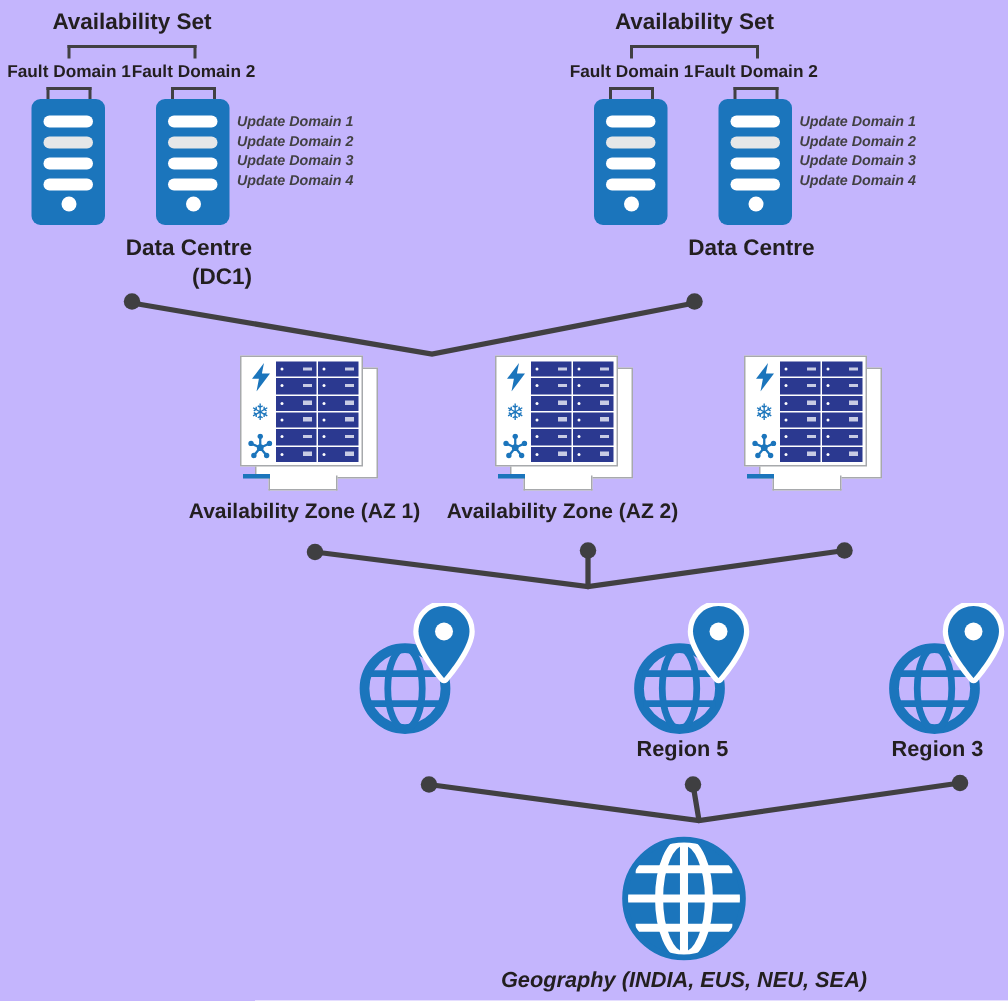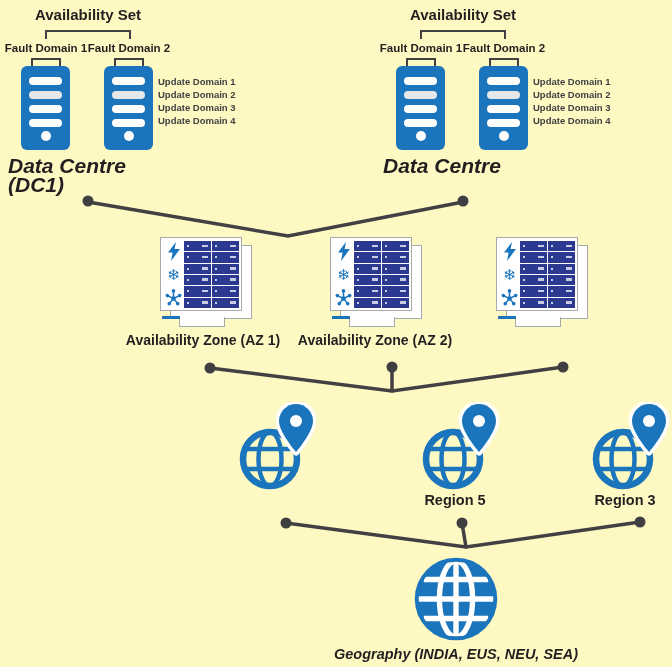--- a/index.html
+++ b/index.html
@@ -1,19 +1,19 @@
 <!DOCTYPE html>
 <html><head>
 <meta charset="utf-8">
 <style>
   * { margin:0; padding:0; box-sizing:border-box; }
   html,body { background:#ffffff; }
   #page {
     position:relative; width:672px; height:667px; overflow:hidden;
-    background:#fef9c3; font-family:"Liberation Sans", sans-serif;
+    background:#c4b5fd; font-family:"Liberation Sans", sans-serif;
     font-weight:bold; color:#231F20;
   }
   .abs { position:absolute; }
 
   
   .as-group { position:absolute; width:260px; height:200px; }
   .as-title { position:absolute; left:0; top:0; width:160px; text-align:center; font-size:15px; }
   .as-bracket { position:absolute; left:37px; top:24px; width:86px; height:9px;
     border:2.5px solid #414042; border-bottom:none; }
   .fd-label { position:absolute; top:36px; width:100px; text-align:center; font-size:11.5px; }
@@ -23,23 +23,23 @@
   .sb-1 { left:23px; } .sb-2 { left:106px; }
   .server { position:absolute; top:60px; width:49px; height:84px;
     background:#1B75BC; border-radius:6px; }
   .sv-1 { left:13px; } .sv-2 { left:96px; }
   .server .bar { position:absolute; left:8px; width:33px; height:8px; border-radius:4px; background:#ffffff; }
   .server .bar.b1 { top:11px; } .server .bar.b2 { top:25px; background:#E6E7E8; }
   .server .bar.b3 { top:39px; } .server .bar.b4 { top:53px; }
   .server .led { position:absolute; left:19.5px; top:65px; width:10px; height:10px;
     border-radius:50%; background:#ffffff; }
   .ud-list { position:absolute; left:150px; top:69px; font-size:9.5px; line-height:13px;
-    color:#414042; white-space:nowrap; }
-  .dc-label { position:absolute; left:0; top:150px; width:160px; text-align:left;
-    font-size:21px; line-height:19px;font-style:italic; }
+    color:#414042; white-space:nowrap;font-style:italic; }
+  .dc-label { position:absolute; left:0; top:150px; width:160px; text-align:right;
+    font-size:15px; line-height:19px; }
 
   
   .az-icon { position:absolute; width:95px; height:92px; }
   .az-back  { position:absolute; left:10px; top:8px; width:82px; height:74px;
     background:#ffffff; border:1.5px solid #A7A9AC; }
   .az-tab   { position:absolute; left:19px; top:80px; width:46px; height:10px;
     background:#ffffff; border:1.5px solid #A7A9AC; border-top:none; }
   .az-blue  { position:absolute; left:2px; top:79px; width:18px; height:3px; background:#1B75BC; }
   .az-front { position:absolute; left:0; top:0; width:82px; height:74px;
     background:#ffffff; border:1.5px solid #A7A9AC; }

